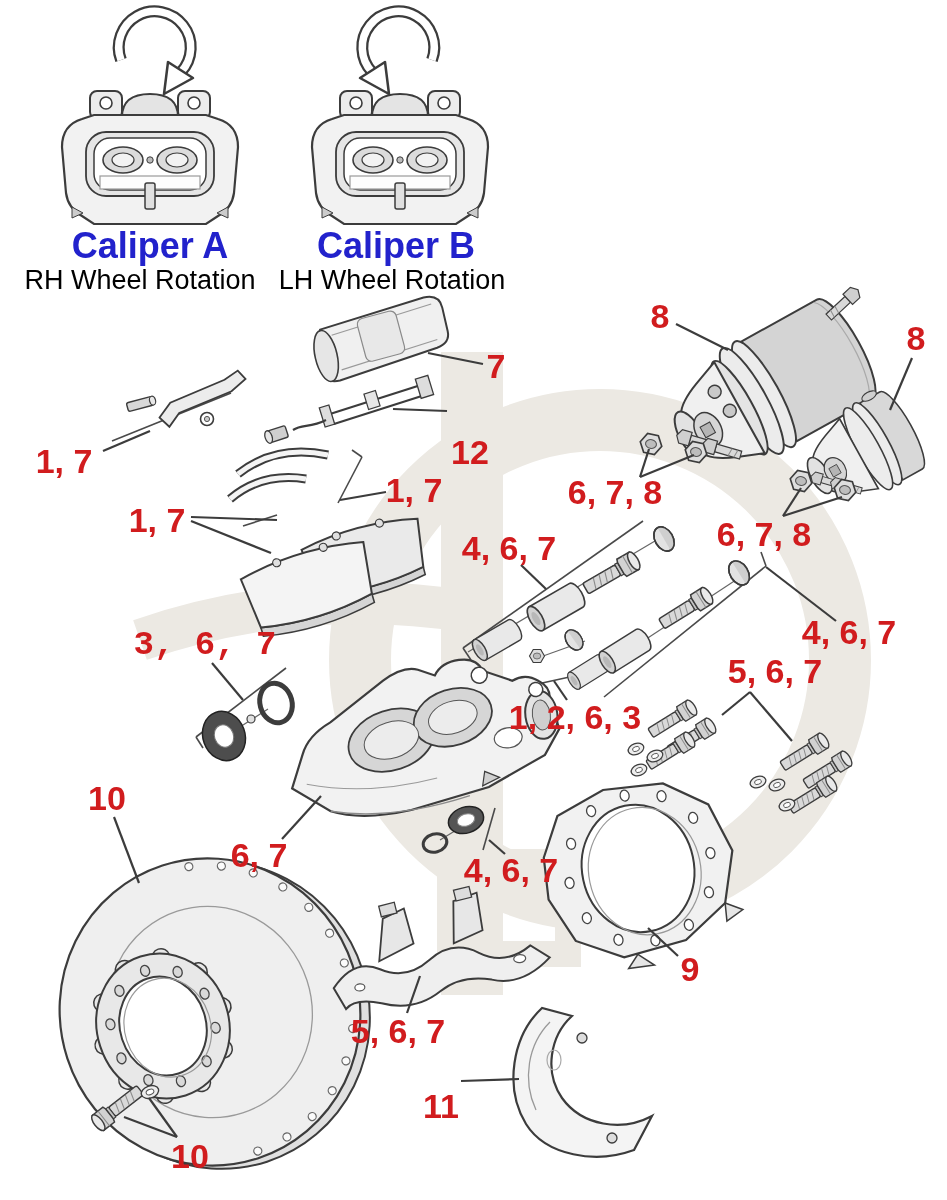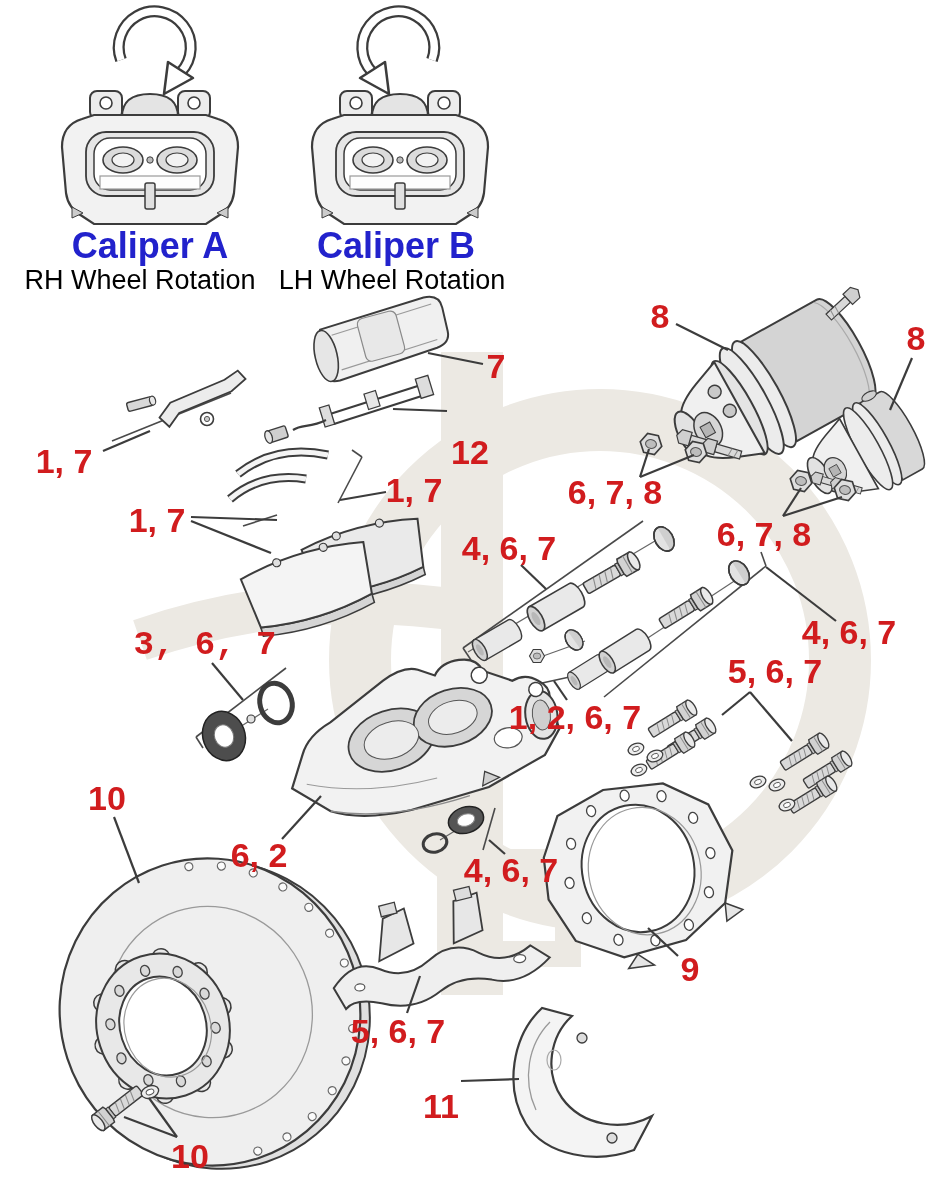--- a/index.html
+++ b/index.html
@@ -424,22 +424,22 @@
 <div class="co" style="left:470px;top:420px;margin-top:32px;">12</div>
 <div class="co" style="left:64px;top:461px;">1, 7</div>
 <div class="co" style="left:414px;top:490px;">1, 7</div>
 <div class="co" style="left:157px;top:520px;">1, 7</div>
 <div class="co" style="left:615px;top:492px;">6, 7, 8</div>
 <div class="co" style="left:764px;top:534px;">6, 7, 8</div>
 <div class="co" style="left:509px;top:548px;">4, 6, 7</div>
 <div class="co" style="left:849px;top:632px;">4, 6, 7</div>
 <div class="co" style="left:775px;top:671px;">5, 6, 7</div>
 <div class="co" style="left:205px;top:645px;font-family:Liberation Mono, monospace;">3, 6, 7</div>
-<div class="co" style="left:575px;top:717px;">1, 2, 6, 7</div>
+<div class="co" style="left:575px;top:717px;">1, 2, 6, 3</div>
 <div class="co" style="left:107px;top:798px;">10</div>
-<div class="co" style="left:259px;top:855px;">6, 2</div>
+<div class="co" style="left:259px;top:855px;">6, 7</div>
 <div class="co" style="left:511px;top:870px;">4, 6, 7</div>
 <div class="co" style="left:690px;top:969px;">9</div>
 <div class="co" style="left:398px;top:1031px;">5, 6, 7</div>
 <div class="co" style="left:441px;top:1094px;margin-top:12px;">11</div>
 <div class="co" style="left:190px;top:1156px;">10</div>
 
 </div>
 
 </body></html>

